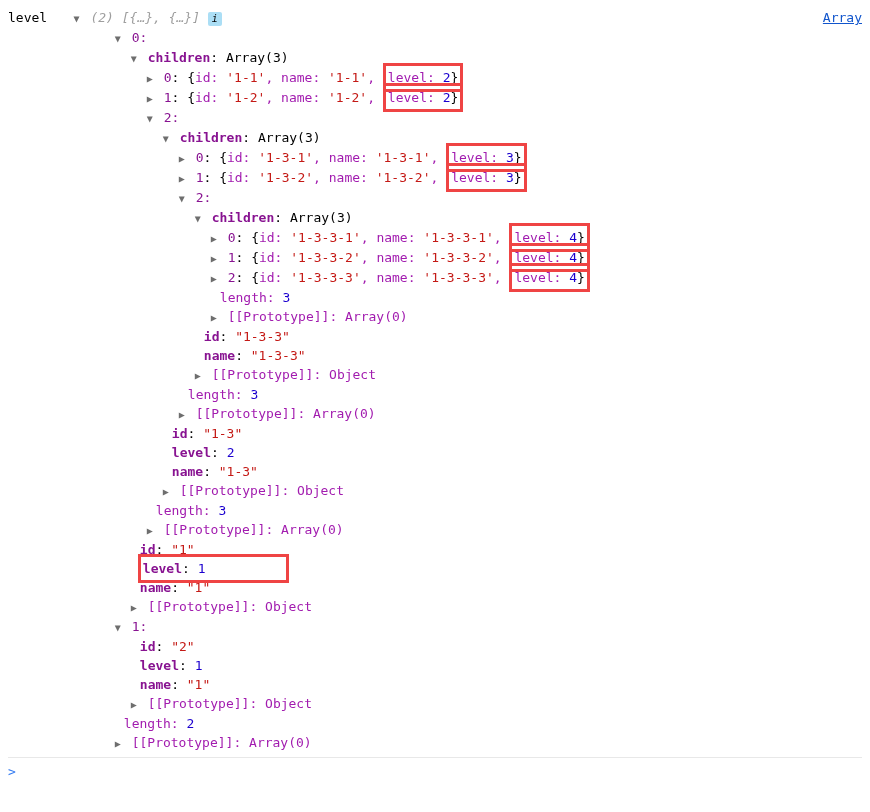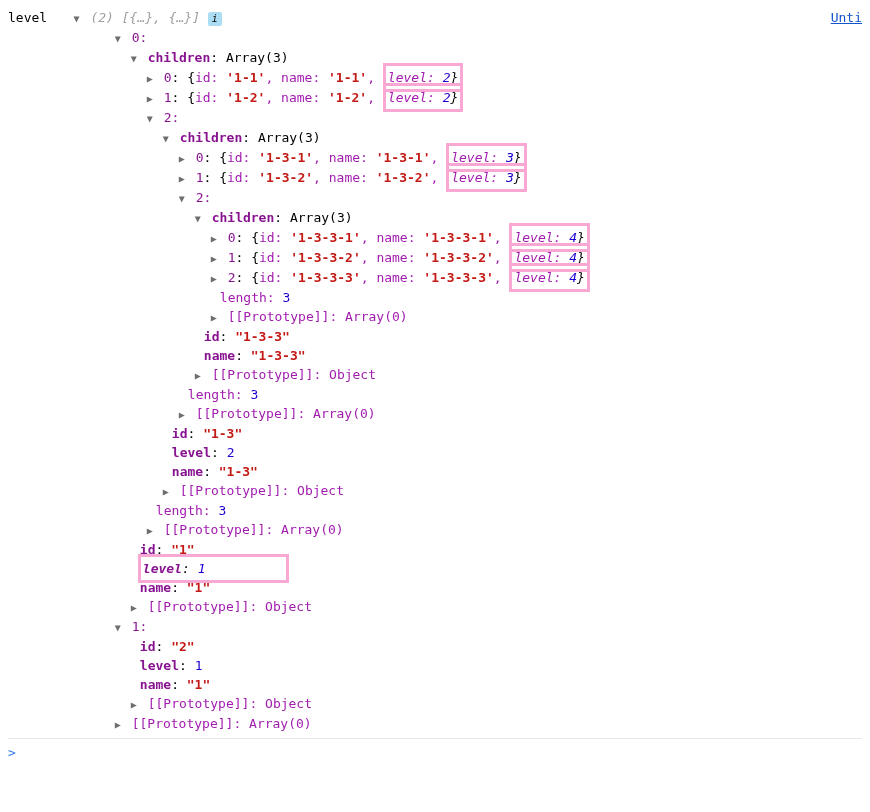--- a/index.html
+++ b/index.html
@@ -22,21 +22,21 @@
     text-align: center;
     color: #6e6e6e;
     cursor: pointer;
     user-select: none;
     font-size: 10px;
   }
   .label { color: #000; }
   .key { color: #881391; font-weight: bold; text-align: right; }
   .keyb { color: #881391; }
   .numv { color: #1C00CF; }
-  .str { color: #C41A16; font-weight: bold; }
+  .str { color: #C41A16; }
   .dim { color: #9E9E9E; font-style: italic; }
   .dimc { color: #a21caf; }
   .brace { color: #000; }
   .ibadge {
     display: inline-block;
     width: 14px;
     height: 14px;
     background: #ABDEF5;
     text-align: center;
     line-height: 14px;
@@ -46,44 +46,43 @@
     cursor: pointer;
     vertical-align: middle;
   }
   .unt {
     float: right;
     color: #1155CC;
     text-decoration: underline;
     cursor: pointer;
   }
   .redbox {
-    border: 3px solid #f9a8d4;
+    border: 3px solid #ef4444;
     padding: 4px 2px;
     display: inline;
-    font-style: italic;
   }
   .wrap { position: relative; }
   .prompt {
     color: #367CF1;
     margin-top: 4px;
     padding-top: 4px;
     border-top: 1px solid #e8e8e8;
   }
 </style>
 </head>
 <body>
 
 <div class="wrap">
 
 <span class="line">
   <span class="label">level</span>
   &nbsp;&nbsp;<span class="arrow">▼</span>
   <span class="dim">(2) [{…}, {…}]</span>
   <span class="ibadge">i</span>
-  <span class="unt">Unti</span>
+  <span class="unt">Array</span>
 </span>
 
 <span class="line">
   <span class="indent" style="width:96px"></span>
   <span class="arrow">▼</span>
   <span class="keyb">0:</span>
 </span>
 
 <span class="line">
   <span class="indent" style="width:112px"></span>
@@ -276,20 +275,24 @@
   <span class="indent" style="width:124px"></span>
   <span class="key">name</span><span class="brace">: </span><span class="str">"1"</span>
 </span>
 
 <span class="line">
   <span class="indent" style="width:112px"></span>
   <span class="arrow">▶</span>
   <span class="dimc">[[Prototype]]</span><span class="dimc">: </span><span class="dimc">Object</span>
 </span>
 
+<span class="line">
+  <span class="indent" style="width:108px"></span>
+  <span class="dimc">length</span><span class="dimc">: </span><span class="numv">2</span>
+</span>
 
 <span class="line">
   <span class="indent" style="width:96px"></span>
   <span class="arrow">▶</span>
   <span class="dimc">[[Prototype]]</span><span class="dimc">: </span><span class="dimc">Array(0)</span>
 </span>
 
 <div class="prompt">&gt;</div>
 
 </div>

